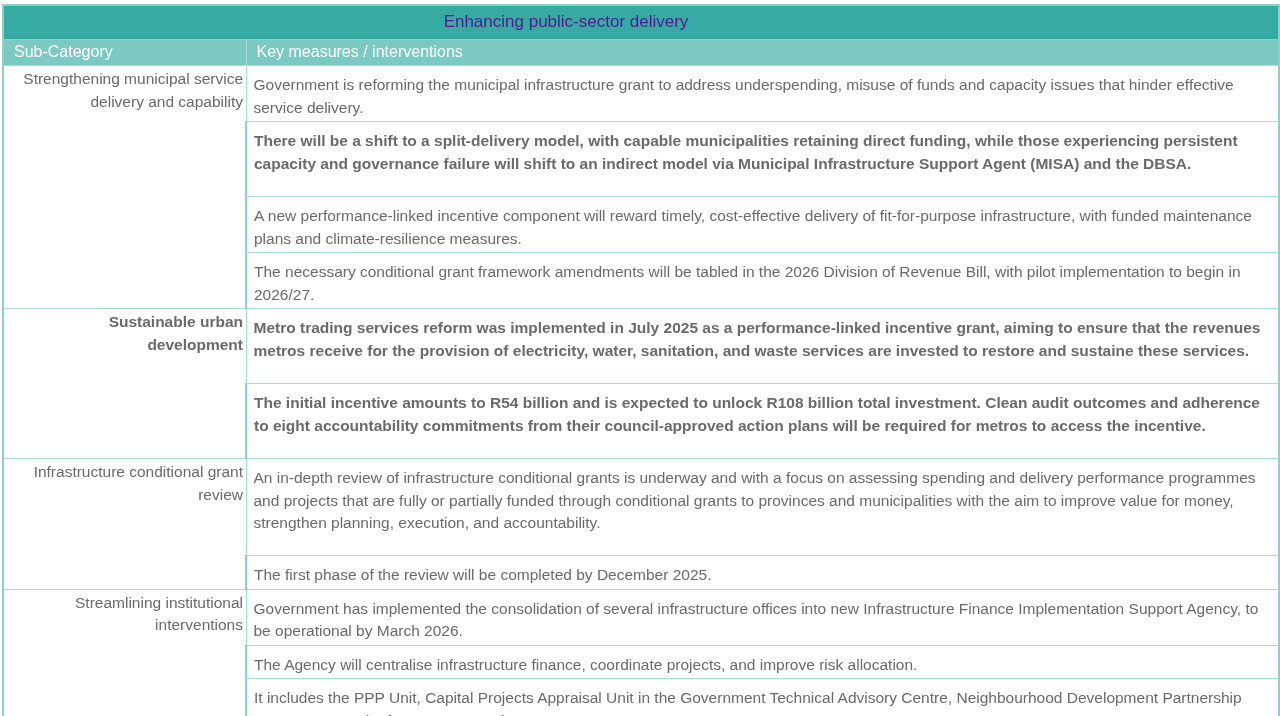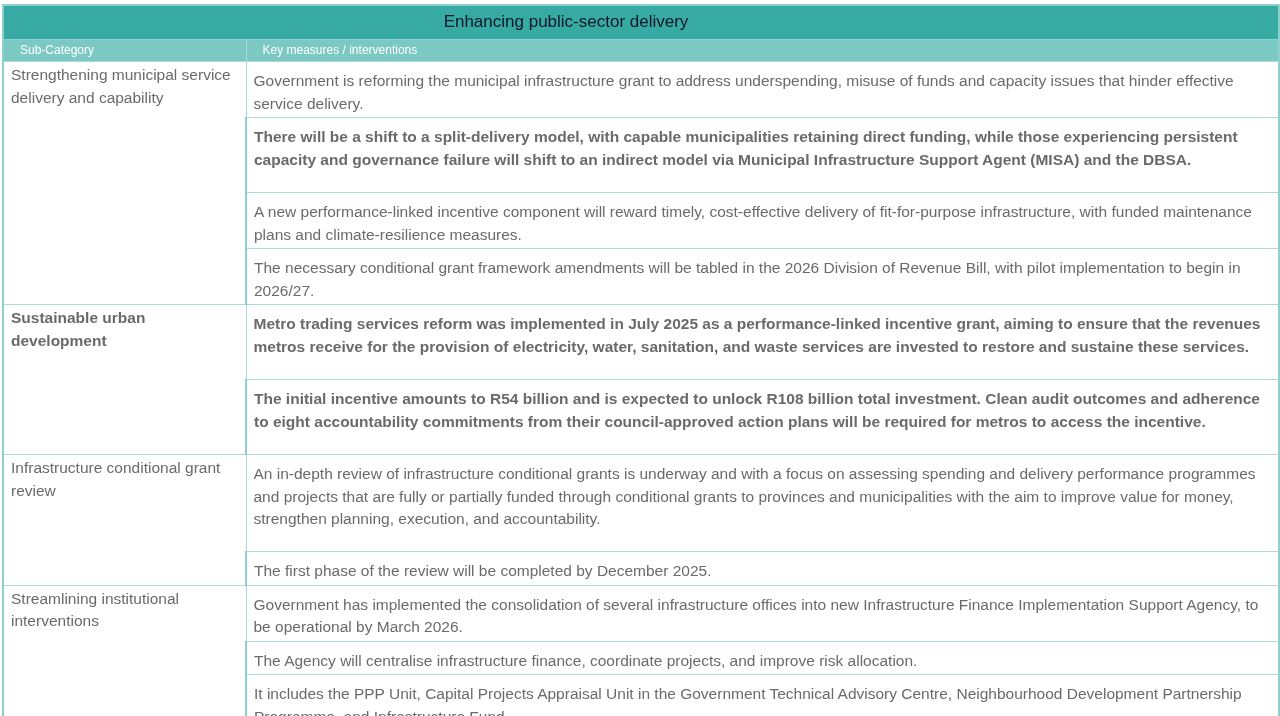--- a/index.html
+++ b/index.html
@@ -15,46 +15,46 @@
     table-layout: fixed;
   }
   col.c-sub { width: 243px; }
   col.c-measures { width: 1033px; }
 
   td { vertical-align: top; background: #ffffff; }
 
   
   tr.title-row td {
     background: #38aaa4;
-    color: #0f172a;
+    color: #4c1d95;
     font-size: 17px;
     text-align: center;
     padding: 6px 150px 7px 0;
     border: 2px solid #8fd0cc;
     border-bottom: 1px solid #8fd0cc;
   }
 
   
   tr.header-row td {
     background: #7cc9c4;
     color: #ffffff;
-    font-size: 12px;
-    padding: 3px 6px 4px 16px;
+    font-size: 16px;
+    padding: 3px 6px 4px 10px;
     border: 1.5px solid #aadbd7;
     white-space: nowrap;
   }
 
   
   td.category-cell, td.measure-cell {
     color: #6a6a6a;
     font-size: 15.5px;
     line-height: 22.5px;
     border: 1.5px solid #aadbd7;
   }
-  td.category-cell { padding: 2px 2px 2px 7px; }
+  td.category-cell { padding: 2px 2px 2px 7px; text-align: right; }
   td.measure-cell  { padding: 8px 8px 2px 7px; }
 
   
   tr.r1 { height: 26px; margin-left: 44px; }
   tr.r2 { height: 51px; }
   tr.r3 { height: 75px; font-weight: bold; }
   tr.r4 { height: 97px; }
 
   
   table.delivery-table tr td:first-child { border-left: 2px solid #8fd0cc; }

